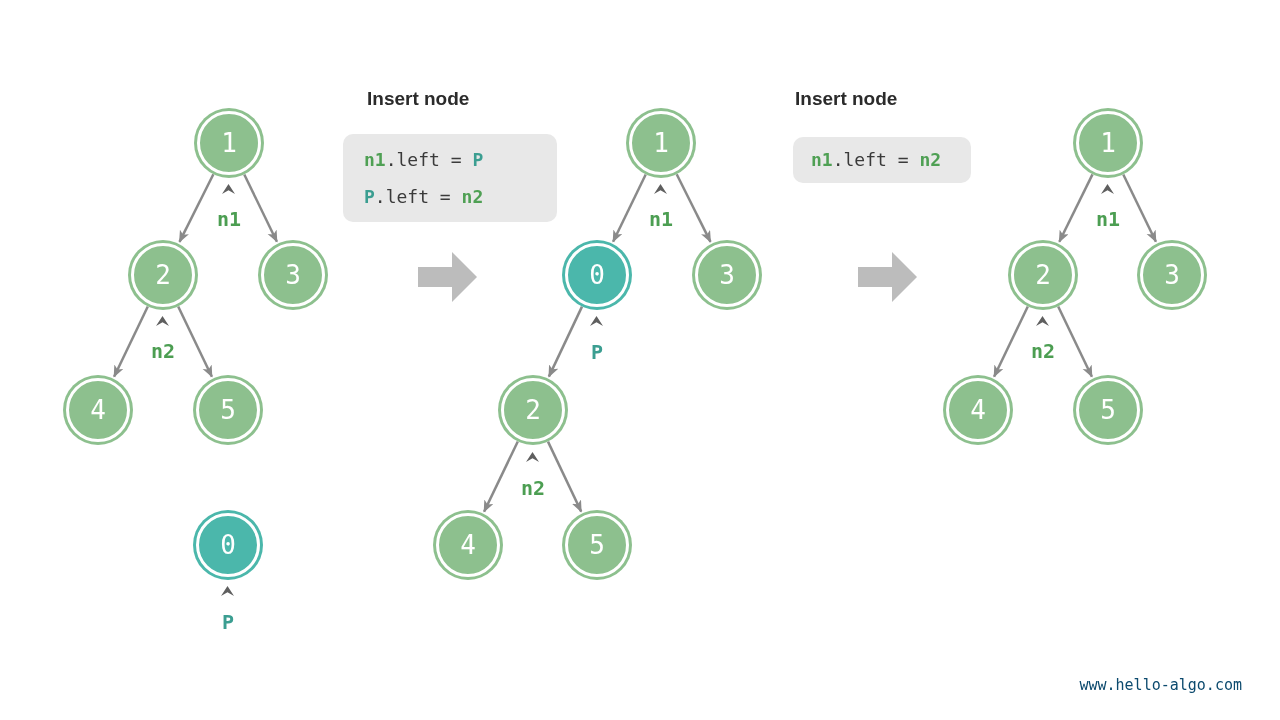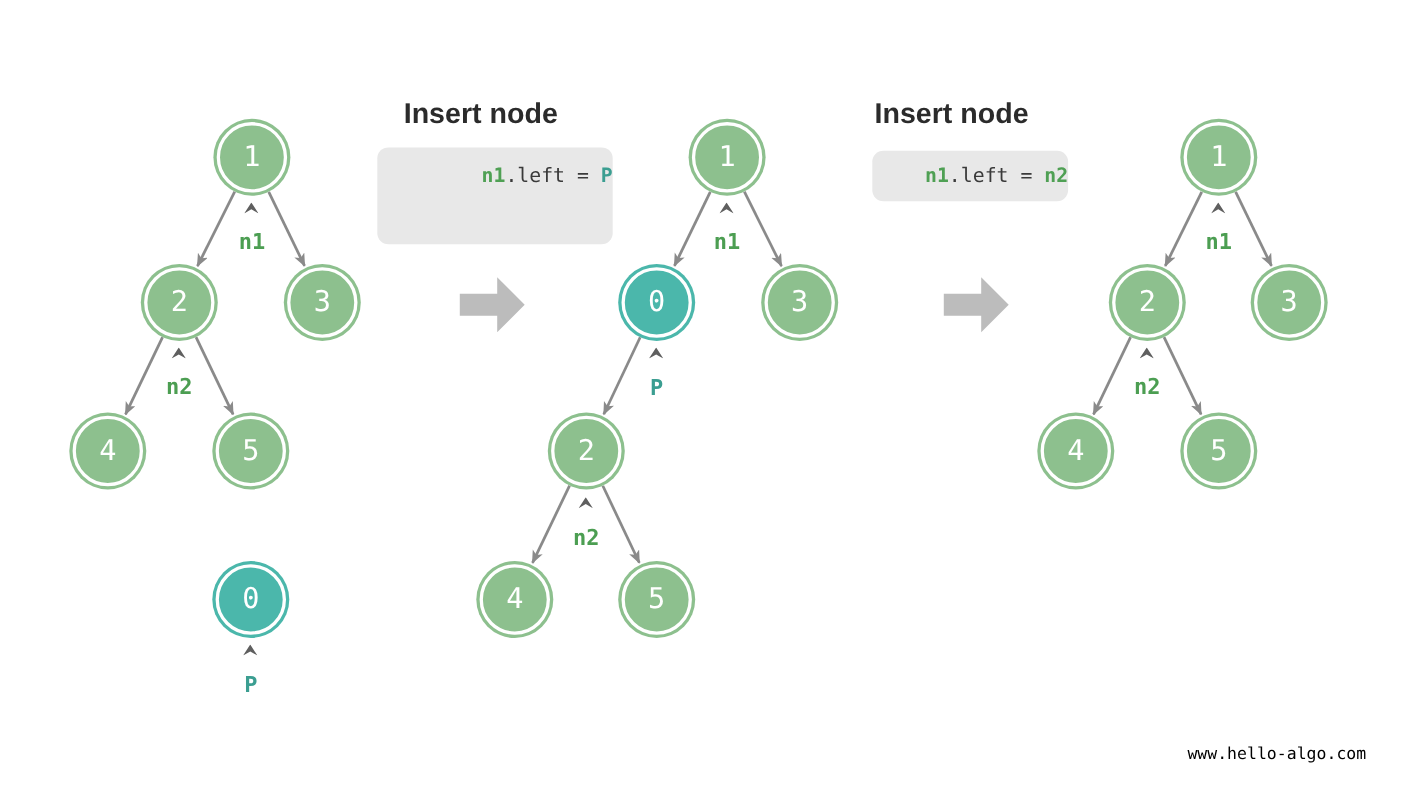--- a/index.html
+++ b/index.html
@@ -12,34 +12,34 @@
          font:26px "DejaVu Sans Mono", monospace;
          display:flex; align-items:center; justify-content:center; box-sizing:content-box;}
   .node.teal {background:#4BB7AB; box-shadow:0 0 0 3px #4BB7AB;}
 
   .ptr {position:absolute; transform:translateX(-50%);
         font:bold 20px "DejaVu Sans Mono", monospace; color:#4C9E52; white-space:nowrap;}
   .ptr.teal {color:#3B9E91;}
 
   .caret {position:absolute;}
 
-  .heading {position:absolute; font-weight:bold; font-size:26px; color:#2B2B2B; white-space:nowrap;}
+  .heading {position:absolute; font-weight:bold; font-size:19px; color:#2B2B2B; white-space:nowrap;}
 
   .codebox {position:absolute; background:#E8E8E8; border-radius:10px;
             font-family:"DejaVu Sans Mono", monospace; font-size:18px; color:#3A3A3A;
             box-sizing:border-box;}
-  .codebox .codeline {white-space:pre; line-height:37px; padding-left:21px;text-align:right;}
+  .codebox .codeline {white-space:pre; line-height:37px; padding-left:21px;}
   .codebox.single .codeline {line-height:46px; padding-left:18px;}
   .codebox.multi {padding-top:7px;}
   .tok-green {color:#4FA054; font-weight:bold;}
   .tok-teal {color:#3B9E91; font-weight:bold;}
   .tok-plain {color:#3A3A3A;}
 
   .watermark {position:absolute; right:38px; top:676px;
-              font:15px "DejaVu Sans Mono", monospace; color:#000000;margin-left:26px;}
+              font:15px "DejaVu Sans Mono", monospace; color:#0c4a6e;margin-left:26px;}
 </style>
 </head>
 <body>
 
 <div class="stage">
 
   <svg class="layer" width="1280" height="720" viewBox="0 0 1280 720">
     <defs>
       <marker id="ah" markerUnits="userSpaceOnUse" markerWidth="14" markerHeight="12" refX="11" refY="5" orient="auto">
         <path d="M0,0 L12,5 L0,10 L3,5 Z" fill="#8A8A8A"></path>
@@ -65,20 +65,21 @@
     </g>
     <polygon points="418,267 452,267 452,252 477,277 452,302 452,287 418,287" fill="#BCBCBC"></polygon>
     <polygon points="858,267 892,267 892,252 917,277 892,302 892,287 858,287" fill="#BCBCBC"></polygon>
   </svg>
 
   <div class="heading" style="left:367px; top:88px">Insert node</div>
   <div class="heading" style="left:795px; top:88px">Insert node</div>
 
   <div class="codebox multi" style="left:343px; top:134px; width:214px; height:88px">
     <div class="codeline"><span class="tok-green">n1</span><span class="tok-plain">.left = </span><span class="tok-teal">P</span></div>
+    <div class="codeline"><span class="tok-teal">P</span><span class="tok-plain">.left = </span><span class="tok-green">n2</span></div>
   </div>
 
   <div class="codebox single" style="left:793px; top:137px; width:178px; height:46px">
     <div class="codeline"><span class="tok-green">n1</span><span class="tok-plain">.left = </span><span class="tok-green">n2</span></div>
   </div>
 
   <div class="node" style="left:197px; top:111px">1</div>
   <div class="node" style="left:131px; top:243px">2</div>
   <div class="node" style="left:261px; top:243px">3</div>
   <div class="node" style="left:66px;  top:378px">4</div>

